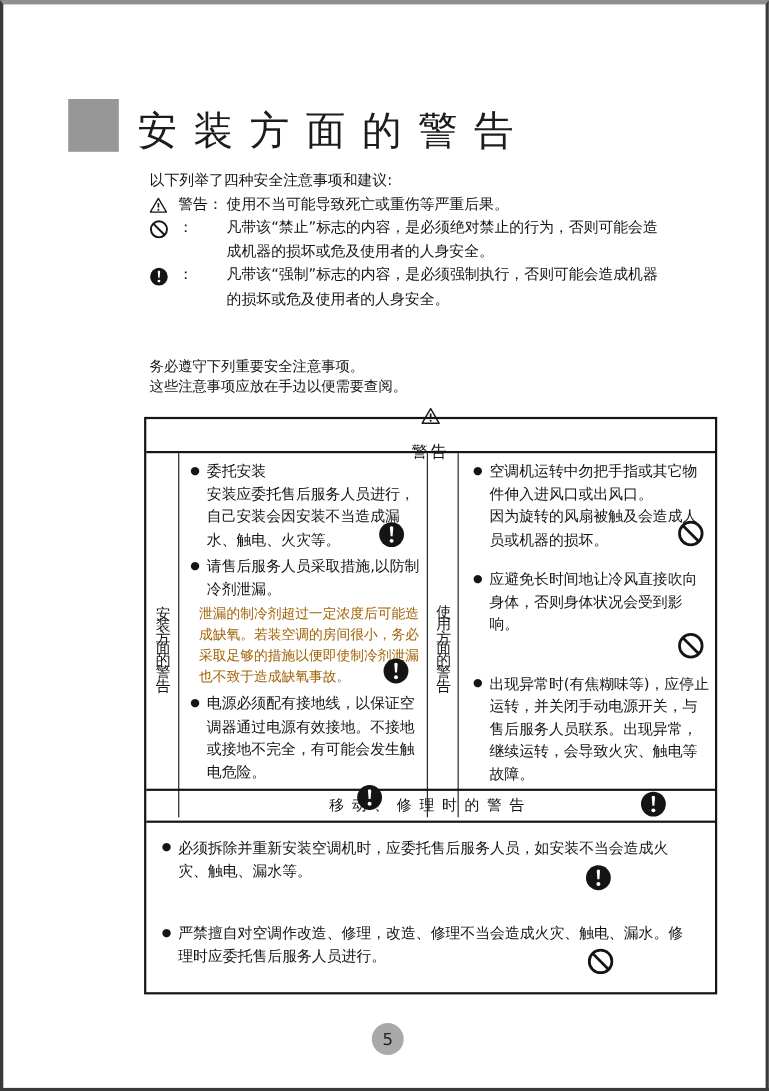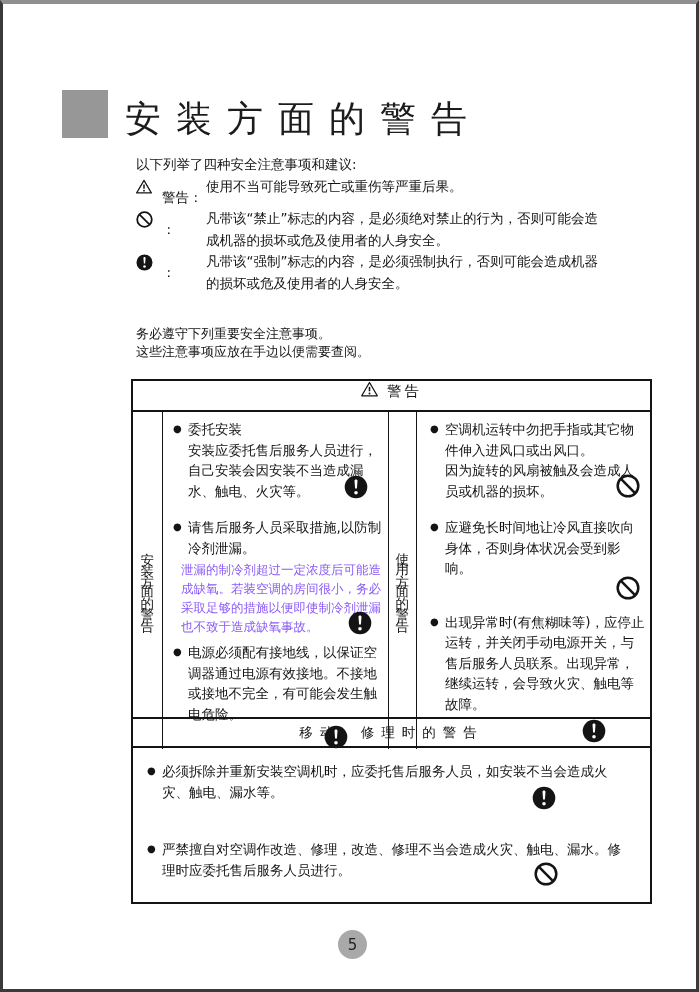--- a/index.html
+++ b/index.html
@@ -29,62 +29,62 @@
   }
 
   
   .intro {
     position:absolute; left:133px; top:150px; width:462px;
     font-size:13.5px; line-height:21.5px;
   }
   .def-row { display:flex; align-items:flex-start; }
   .def-icon { width:26px; flex:0 0 26px; display:flex; align-items:center; padding-top:3px; }
   .def-icon svg { display:block; }
-  .def-label { width:44px; flex:0 0 44px; white-space:nowrap;margin-top:11px; }
+  .def-label { width:44px; flex:0 0 44px; white-space:nowrap; }
   .def-text { flex:1; }
 
   .notes {
     position:absolute; left:133px; top:321px; width:470px;
     font-size:13px; line-height:18px;
   }
 
   
   .wtable {
     position:absolute; left:128px; top:375px;
     width:521px; height:525px;
     border:2px solid #141414;
     display:grid;
     grid-template-rows:31px 307px 29px 1fr;
     font-size:13.5px; line-height:20.5px;
   }
   .wt-header {
     border-bottom:2px solid #141414;
-    display:flex; justify-content:center; gap:9px;
-    font-size:14.5px; letter-spacing:3px;
+    display:flex; align-items:center; justify-content:center; gap:9px;
+    font-size:14.5px; letter-spacing:3px;flex-direction:column;
   }
   .wt-main {
     border-bottom:2px solid #141414;
     display:grid;
     grid-template-columns:30px 226px 28px 1fr;
   }
   .v-col { border-right:1.5px solid #141414; display:flex; align-items:center; justify-content:center; }
   .v-label {
     writing-mode:vertical-rl; text-orientation:upright;
     letter-spacing:11px; font-size:13.5px; white-space:nowrap;
   }
   .cell { padding:7px 4px 0 10px; position:relative; }
   .cell-install { border-right:1.5px solid #141414; }
   .item { position:relative; }
   .item-text { padding-left:15px; position:relative; }
   .item-text:before {
     content:"●"; position:absolute; left:0; top:0;
     font-size:10px;
   }
   .cont-text { padding-left:15px; }   
-  .fine { font-size:12.5px; line-height:19px; padding-left:8px; margin-top:2px; color:#8b5cf6; }
+  .fine { font-size:12.5px; line-height:19px; padding-left:8px; margin-top:2px; color:#a16207; }
   .icon-abs { position:absolute; }
   .icon-row { display:flex; justify-content:flex-end; padding-right:26px; margin-top:1px; }
 
   .wt-move {
     border-bottom:2px solid #141414;
     display:flex; align-items:center; justify-content:center;
     letter-spacing:7px; font-size:13.5px;
   }
   .wt-bottom { padding:13px 16px 0 14px; position:relative; }
   .wt-bottom .item + .item { margin-top:37px; }
@@ -168,21 +168,21 @@
       <span>警告</span>
     </div>
 
     <div class="wt-main">
 
       <div class="v-col">
         <span class="v-label">安装方面的警告</span>
       </div>
 
       <div class="cell cell-install">
-        <div class="item" style="margin-bottom:16px">
+        <div class="item" style="margin-bottom:4px">
           <div class="item-text">委托安装</div>
           <div class="cont-text">安装应委托售后服务人员进行，自己安装会因安装不当造成漏水、触电、火灾等。</div>
           <span class="icon-abs" style="right:16px; bottom:-3px;">
             <svg class="i24" viewBox="0 0 24 24">
                 <circle cx="12" cy="12" r="11.3" fill="#141414"></circle>
                 <path d="M12 4.4c-1 0-1.6.7-1.5 1.6l.6 7.4h1.8l.6-7.4c.1-.9-.5-1.6-1.5-1.6z" fill="#fff"></path>
                 <circle cx="12" cy="17.7" r="1.8" fill="#fff"></circle>
               </svg>
           </span>
         </div>

